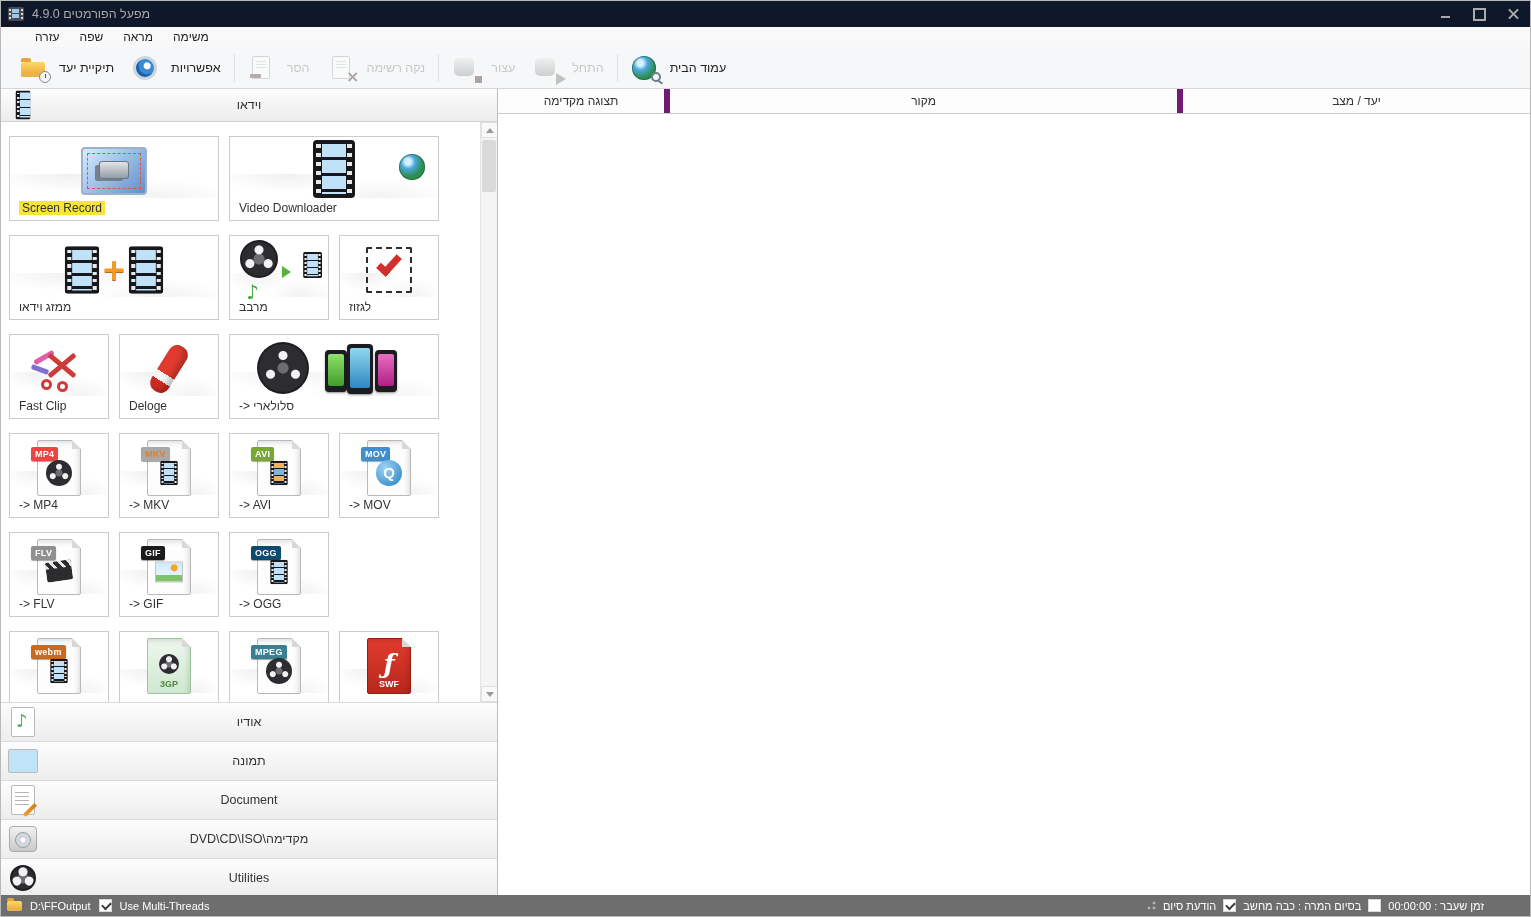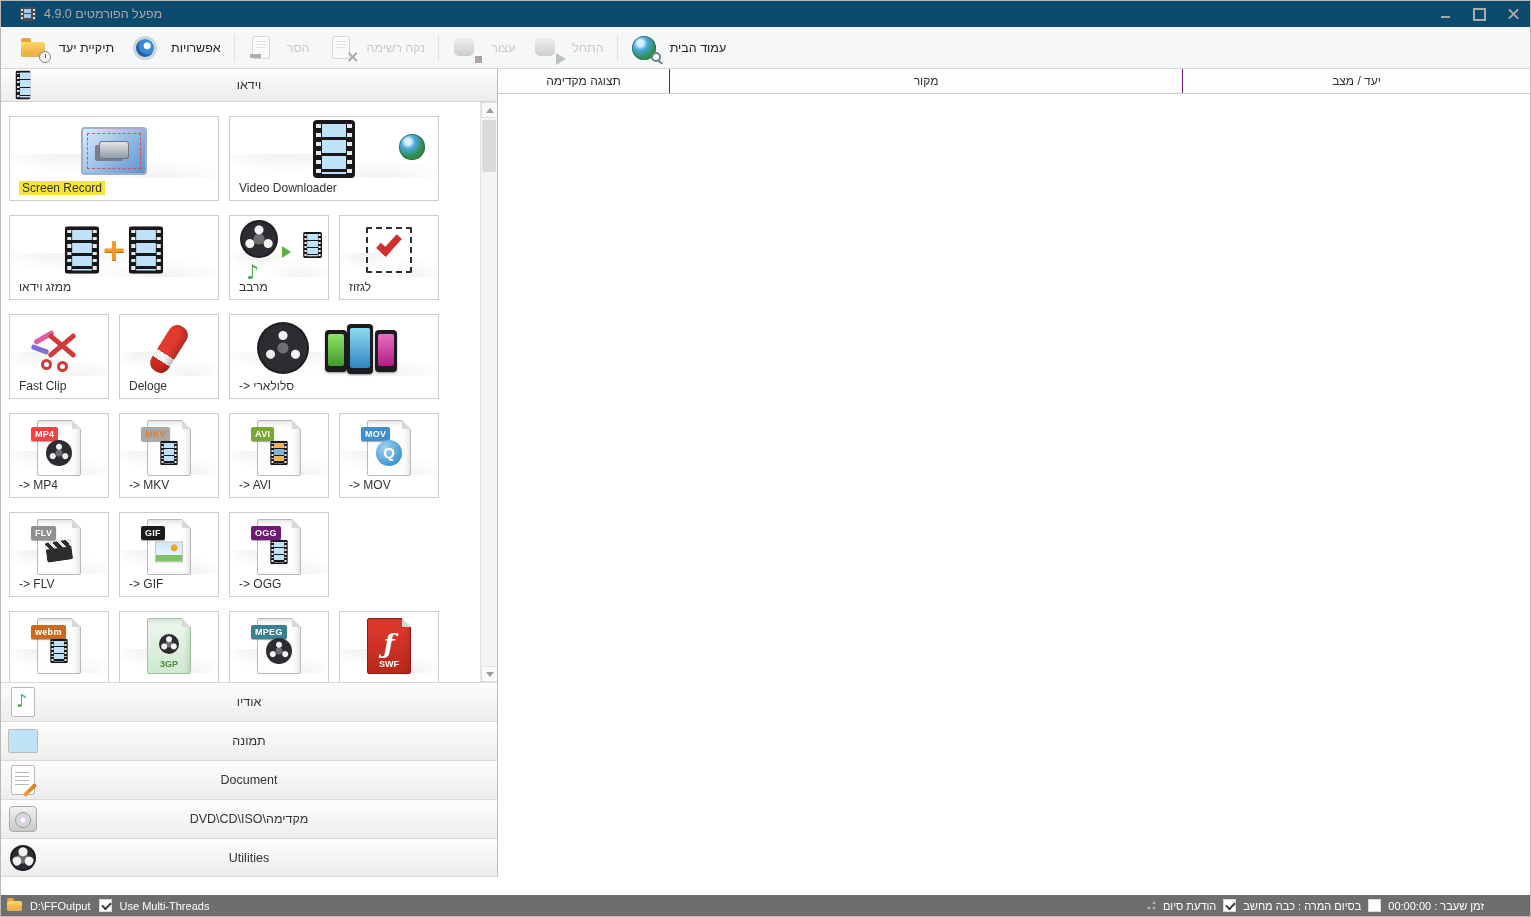--- a/index.html
+++ b/index.html
@@ -1,21 +1,21 @@
 <!DOCTYPE html>
 <html><head>
 <meta charset="utf-8">
 <style>
   html,body{margin:0;padding:0;background:#dcdcdc;}
   *{box-sizing:border-box;}
   .window{position:relative;width:1531px;height:917px;background:#fff;
     font-family:"Liberation Sans","DejaVu Sans",sans-serif;color:#333;overflow:hidden;
     border:1px solid #b9b9b9;}
   
-  .titlebar{height:26px;background:#0c4a6e;display:flex;align-items:center;padding-left:19px;}
+  .titlebar{height:26px;background:#0f172a;display:flex;align-items:center;padding-left:7px;}
   .appicon{width:16px;height:14px;border-radius:2px;background-color:#4a4a52;
     background-image:repeating-linear-gradient(to bottom,#ddd 0 2px,transparent 2px 4px),
       repeating-linear-gradient(to bottom,#ddd 0 2px,transparent 2px 4px),
       repeating-linear-gradient(to bottom,#9fc7e8 0 4px,#4a4a52 4px 5px);
     background-size:2px 10px,2px 10px,7px 10px;background-position:1px 2px,13px 2px,4px 2px;
     background-repeat:no-repeat;margin-right:8px;flex:none;}
   .ttl{font-size:12.5px;color:#ababab;}
   .wcontrols{margin-left:auto;display:flex;align-items:center;height:100%;}
   .wc{width:34px;height:100%;display:flex;align-items:center;justify-content:center;position:relative;}
   .wc-min::after{content:"";width:9px;height:2px;background:#a9a9a9;margin-top:6px;}
@@ -171,21 +171,21 @@
   .x-photo{display:inline-block;width:30px;height:24px;border:1px solid #bbb;border-radius:2px;
     background:radial-gradient(circle at 75% 25%,#ffd27a 0 3px,transparent 4px),
       linear-gradient(to top,#d8b98a 0 38%,transparent 38%),linear-gradient(#aednf5,#bfe4f7);
     background-color:#bfe4f7;}
   .x-discbox{position:relative;display:inline-block;width:28px;height:26px;border-radius:4px;background:linear-gradient(#f2f2f2,#c9c9c9);border:1px solid #aaa;}
   .x-disc{position:absolute;left:5px;top:5px;width:16px;height:16px;border-radius:50%;
     background:radial-gradient(circle,#fff 0 2px,#d9c9ec 3px,#cfe0d8 7px);border:1px solid #9a9a9a;}
   
   .right-panel{flex:1;display:flex;flex-direction:column;background:#fff;}
   .thead{height:25px;flex:none;display:flex;border-bottom:1px solid #cdcdcd;background:#fdfdfd;}
-  .th{display:flex;align-items:center;justify-content:center;font-size:12px;color:#333;border-right:1px solid #701a75;}
+  .th{display:flex;align-items:center;justify-content:center;font-size:12px;color:#333;border-right:6px solid #701a75;}
   .th:last-child{border-right:none;}
   .tbody{flex:1;background:#fff;}
   
   .statusbar{position:absolute;left:0;right:0;bottom:0;height:21px;background:#6e6e6e;color:#fff;
     display:flex;align-items:center;font-size:11px;padding:0 6px;}
   .sb-left{display:flex;align-items:center;gap:8px;}
   .sb-right{margin-left:auto;display:flex;align-items:center;gap:7px;padding-right:40px;}
   .x-folder.s{position:relative;left:0;top:0;width:15px;height:10px;display:inline-block;flex:none;}
   .x-folder.s::before{top:-3px;width:7px;height:3px;}
   .cb{width:13px;height:13px;background:#fff;border:1px solid #d8d8d8;position:relative;flex:none;}
@@ -205,20 +205,26 @@
   <div class="titlebar">
     <span class="appicon"></span>
     <span class="ttl" dir="ltr">מפעל הפורמטים 4.9.0</span>
     <span class="wcontrols">
       <span class="wc wc-min"></span>
       <span class="wc wc-max"></span>
       <span class="wc wc-close"></span>
     </span>
   </div>
 
+  <div class="menubar" id="menubar">
+      <span class="menu-item">עזרה</span>
+      <span class="menu-item">שפה</span>
+      <span class="menu-item">מראה</span>
+      <span class="menu-item">משימה</span>
+    </div>
 
   <div class="toolbar" id="toolbar">
       <div class="tb">
         <span class="tbi">
           <i class="x-folder"></i>
           <i class="x-clock"></i>
         </span>
         <span class="tbl">תיקיית יעד</span>
       </div>
       <div class="tb">
@@ -406,21 +412,21 @@
                   <span class="x-page">
                     <b class="x-tab" style="background:#1b1b1b;color:#fff">GIF</b>
                     <i class="x-gpic"></i>
                   </span>
                 </div>
                 <span class="clabel" dir="ltr">-&gt; GIF</span>
               </div>
               <div class="card">
                 <div class="cicon">
                   <span class="x-page">
-                    <b class="x-tab" style="background:#701a75;color:#fff">OGG</b>
+                    <b class="x-tab" style="background:#0c4a6e;color:#fff">OGG</b>
                     <i class="x-film mini2"></i>
                   </span>
                 </div>
                 <span class="clabel" dir="ltr">-&gt; OGG</span>
               </div>
             </div>
             <div class="crow">
               <div class="card">
                 <div class="cicon">
                   <span class="x-page">

